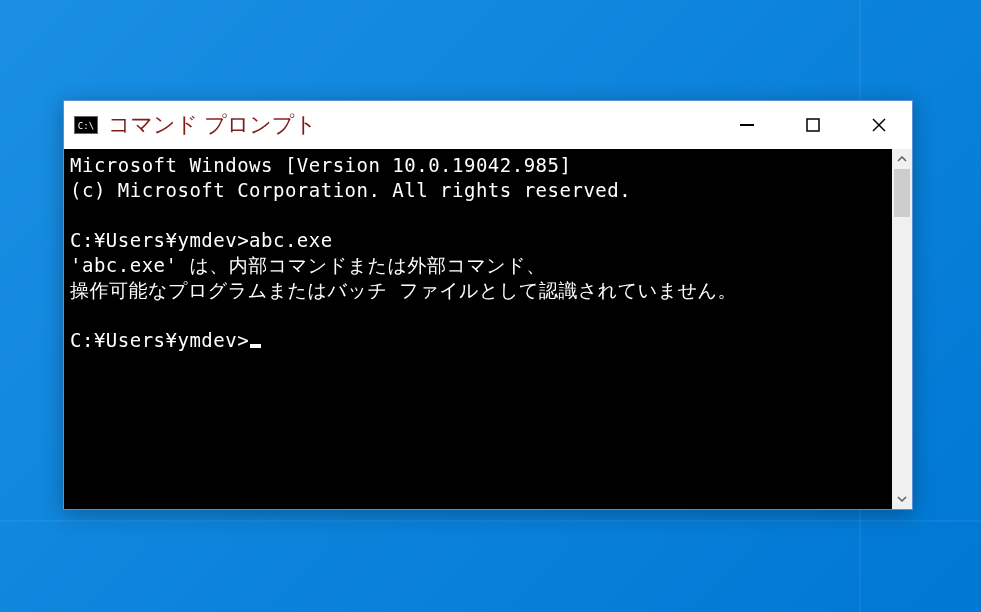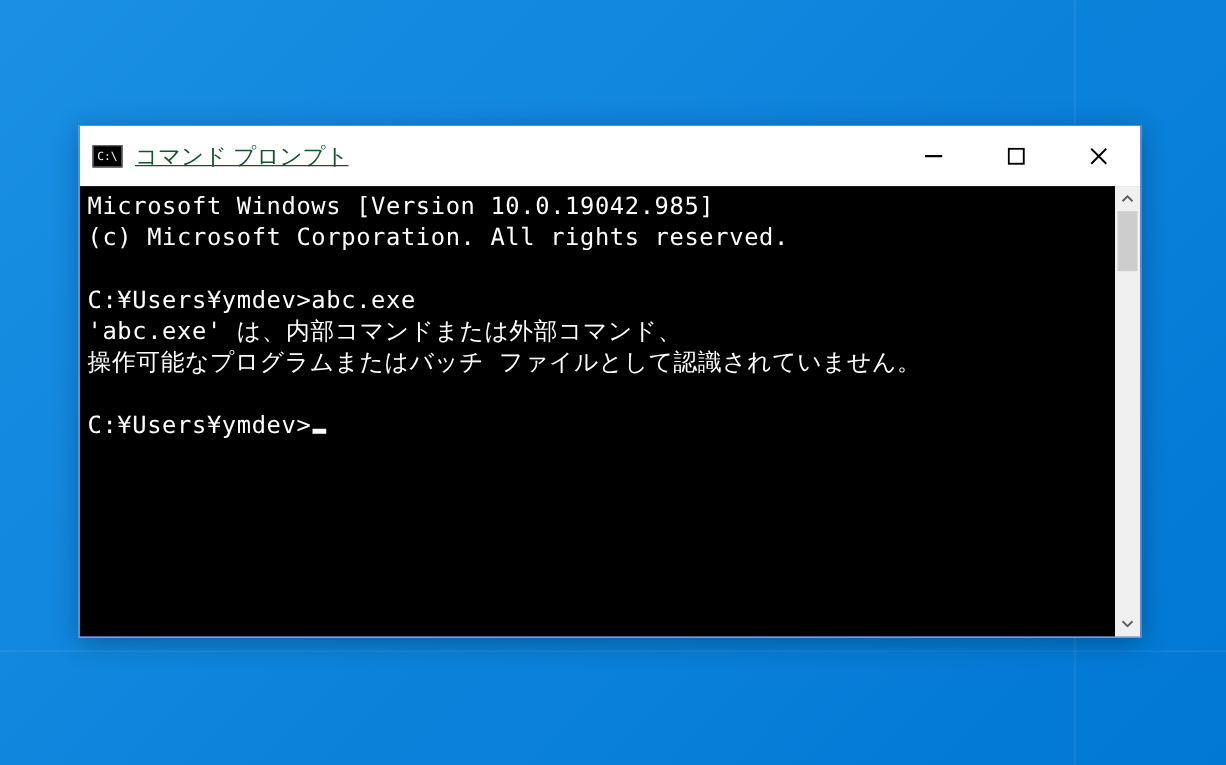--- a/index.html
+++ b/index.html
@@ -57,24 +57,23 @@
     color: #fff;
     font-size: 9px;
     line-height: 18px;
     text-align: center;
     font-family: monospace;
     border: 1px solid #666;
     margin-right: 10px;
     display: inline-block;
   }
   .titlebar .title-text {
-    font-size: 18px;
-    color: #14532d;
-    flex: 1;
-    text-decoration: underline;
+    font-size: 22px;
+    color: #7f1d1d;
+    flex: 1;
   }
   .title-controls {
     display: flex;
     height: 100%;
   }
   .title-btn {
     width: 66px;
     height: 100%;
     display: flex;
     align-items: center;

